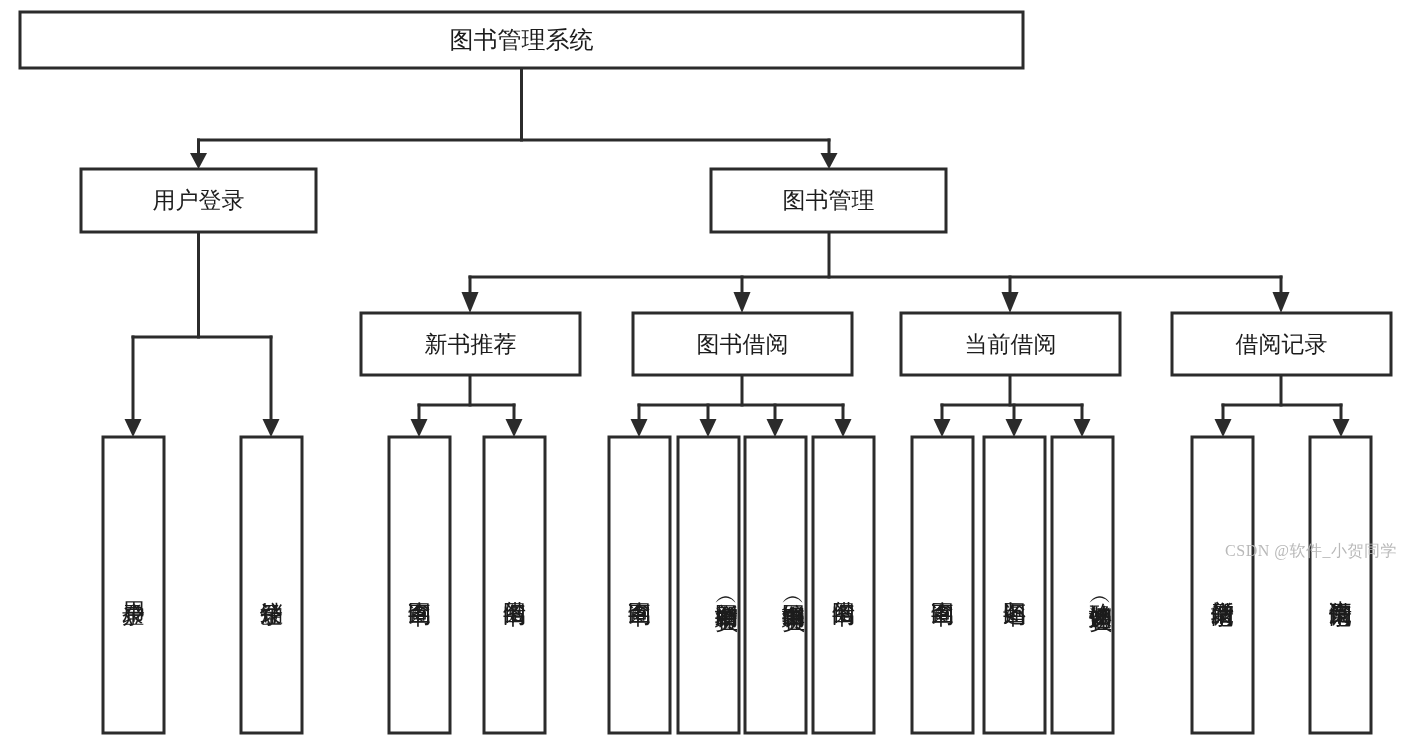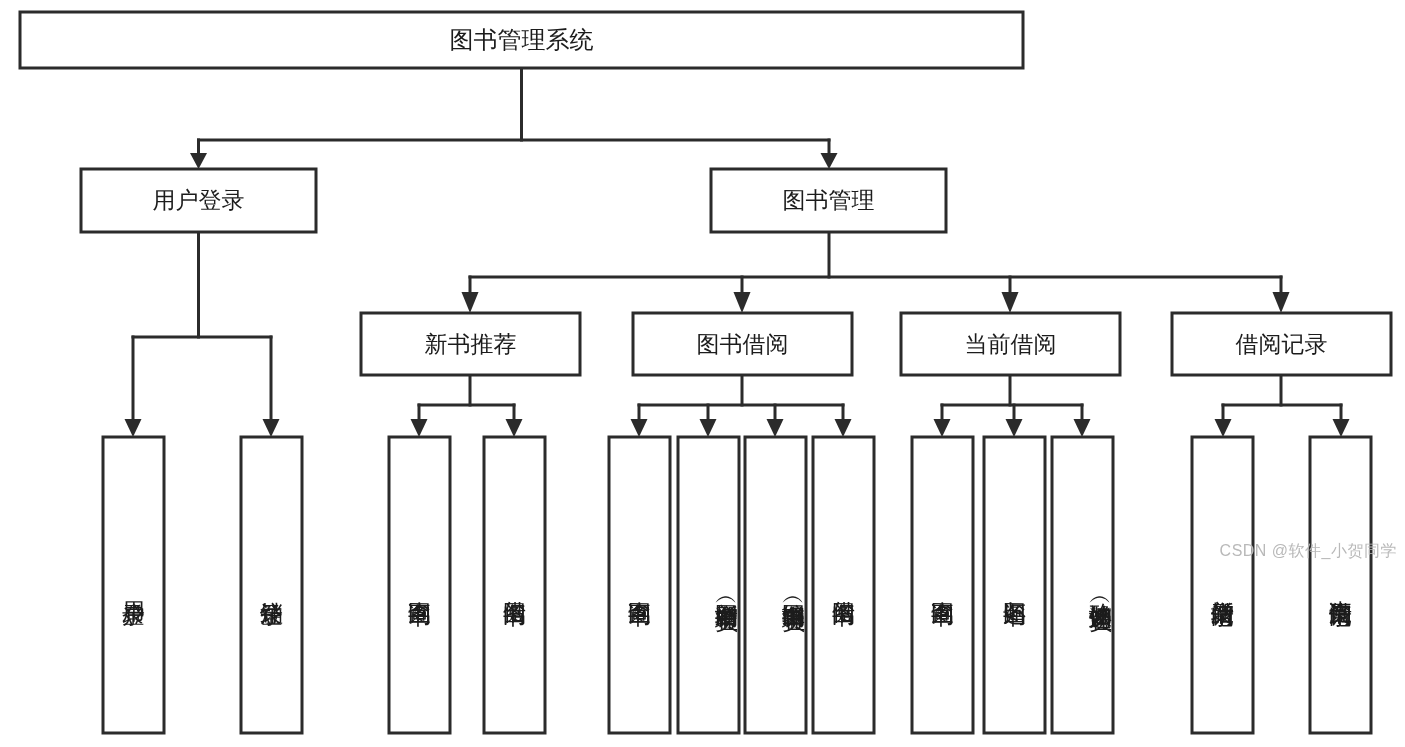--- a/index.html
+++ b/index.html
@@ -12,21 +12,21 @@
   .arrow-head{fill:#2b2b2b;stroke:none;}
   .node-label{fill:#1c1c1c;font-family:"DejaVu Sans","Liberation Sans",sans-serif;
               font-size:23px;text-anchor:middle;dominant-baseline:middle;}
   .node-label.root{font-size:24px;}
   .vlabel{position:absolute;display:flex;align-items:center;justify-content:center;
           writing-mode:vertical-rl;text-orientation:upright;
           font-family:"DejaVu Sans","Liberation Sans",sans-serif;
           font-size:23px;line-height:1.08;color:#1c1c1c;letter-spacing:1px;
           white-space:nowrap;pointer-events:none;}
   #watermark{position:absolute;right:8px;bottom:4px;font-size:16px;color:#b9b9b9;
-             font-family:Liberation Sans, sans-serif;
+             font-family:Liberation Serif, serif;
              letter-spacing:.5px;white-space:nowrap;}
 </style>
 </head>
 <body>
 
 <div id="diagram-root">
 
   <svg id="tree" viewBox="0 0 1405 747">
 
     <g>

